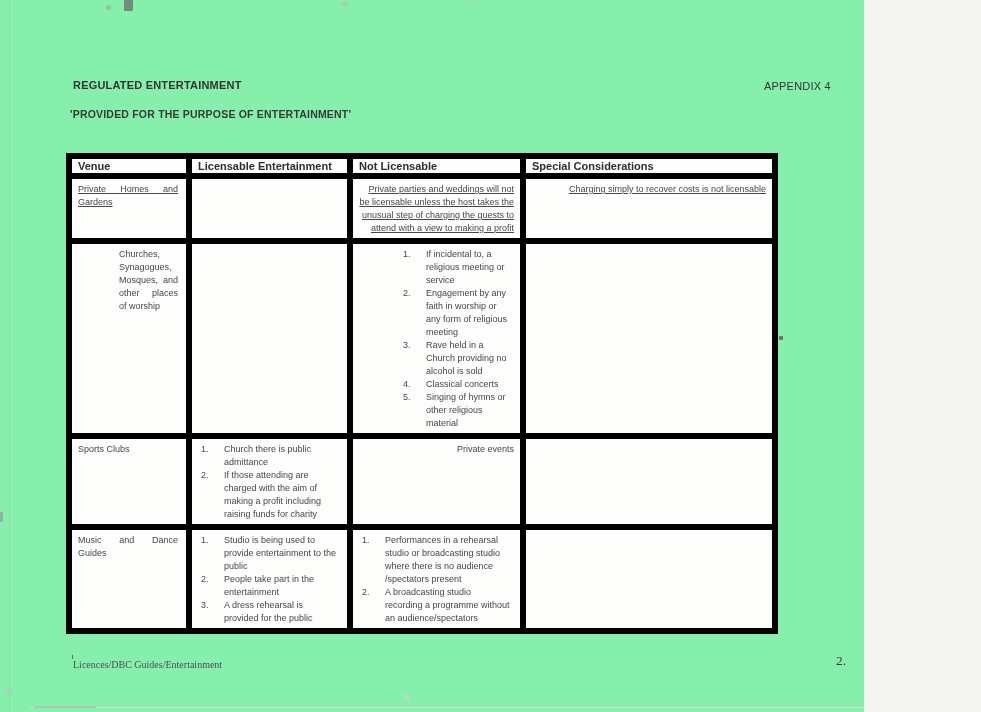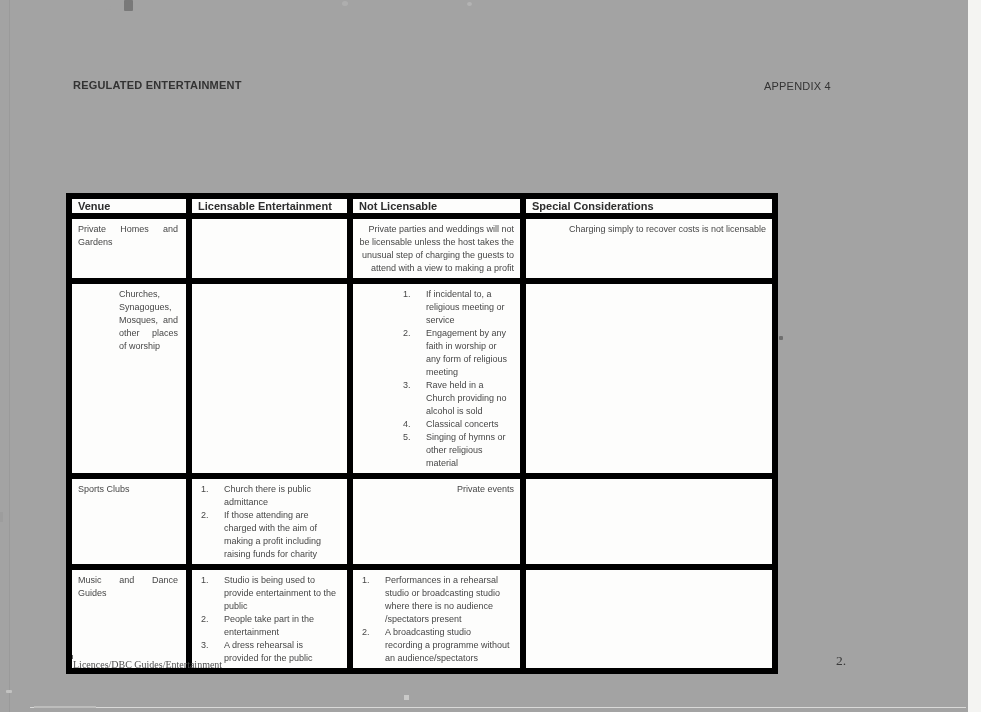--- a/index.html
+++ b/index.html
@@ -3,23 +3,23 @@
 <meta charset="utf-8">
 <style>
   * { margin: 0; padding: 0; box-sizing: border-box; }
   html, body { width: 981px; height: 712px; }
   body {
     font-family: "Liberation Sans", sans-serif;
     background: #f4f4f2;
   }
   .page {
     position: relative;
-    width: 968px;
+    width: 864px;
     height: 712px;
-    background: #a3a3a3;
+    background: #86efac;
     overflow: hidden;
   }
   .title-left {
     position: absolute;
     left: 73px; top: 79px;
     font-size: 11px; font-weight: bold;
     color: #333; letter-spacing: .2px;
   }
   .title-right {
     position: absolute;
@@ -36,42 +36,41 @@
   table.grid {
     position: absolute;
     left: 66px; top: 153px;
     width: 706px;
     border-collapse: collapse;
     table-layout: fixed;
     background: #fdfdfc;
   }
   table.grid, table.grid th, table.grid td {
     border: 6px solid #000000;
-    margin-top: 40px;
   }
   table.grid { border-width: 2px; }
   table.grid th {
     font-size: 11px; font-weight: bold;
     color: #2e2e2e;
     text-align: left;
     vertical-align: middle;
     height: 16px;
     padding: 1px 2px 1px 6px;
     border-bottom-width: 2px;
     white-space: nowrap;
     overflow: hidden;
   }
   table.grid td {
     vertical-align: top;
     font-size: 9px;
     line-height: 13px;
     color: #474747;
     padding: 4px 4px 3px 6px;
   }
-  tbody tr:nth-child(1) td { height: 60px; }
+  tbody tr:nth-child(1) td { height: 60px; text-decoration: underline; }
   tbody tr:nth-child(2) td { height: 118px; padding-left: 47px; }
   tbody tr:nth-child(3) td { height: 59px; }
   tbody tr:nth-child(4) td { height: 85px; }
   td.venue-cell .cell-text {
     text-align: justify;
     text-align-last: left;
     padding-right: 4px;
   }
   .cell-text { padding-right: 2px; text-align: right; }
   .li { display: flex; }
@@ -106,20 +105,21 @@
   .a-plus { left: 404px; top: 695px; width: 5px; height: 5px; background: #d2d2d1; opacity: .8; }
   .a-quote { left: 72px; top: 655px; width: 1px; height: 4px; background: #6d6d6d; }
 </style>
 </head>
 <body>
 
 <div class="page">
 
   <div class="title-left">REGULATED ENTERTAINMENT</div>
   <div class="title-right">APPENDIX 4</div>
+  <div class="subtitle">'PROVIDED FOR THE PURPOSE OF ENTERTAINMENT'</div>
 
   <table class="grid">
     <colgroup>
       <col style="width:120px">
       <col style="width:161px">
       <col style="width:173px">
       <col style="width:252px">
     </colgroup>
     <thead>
       <tr>

